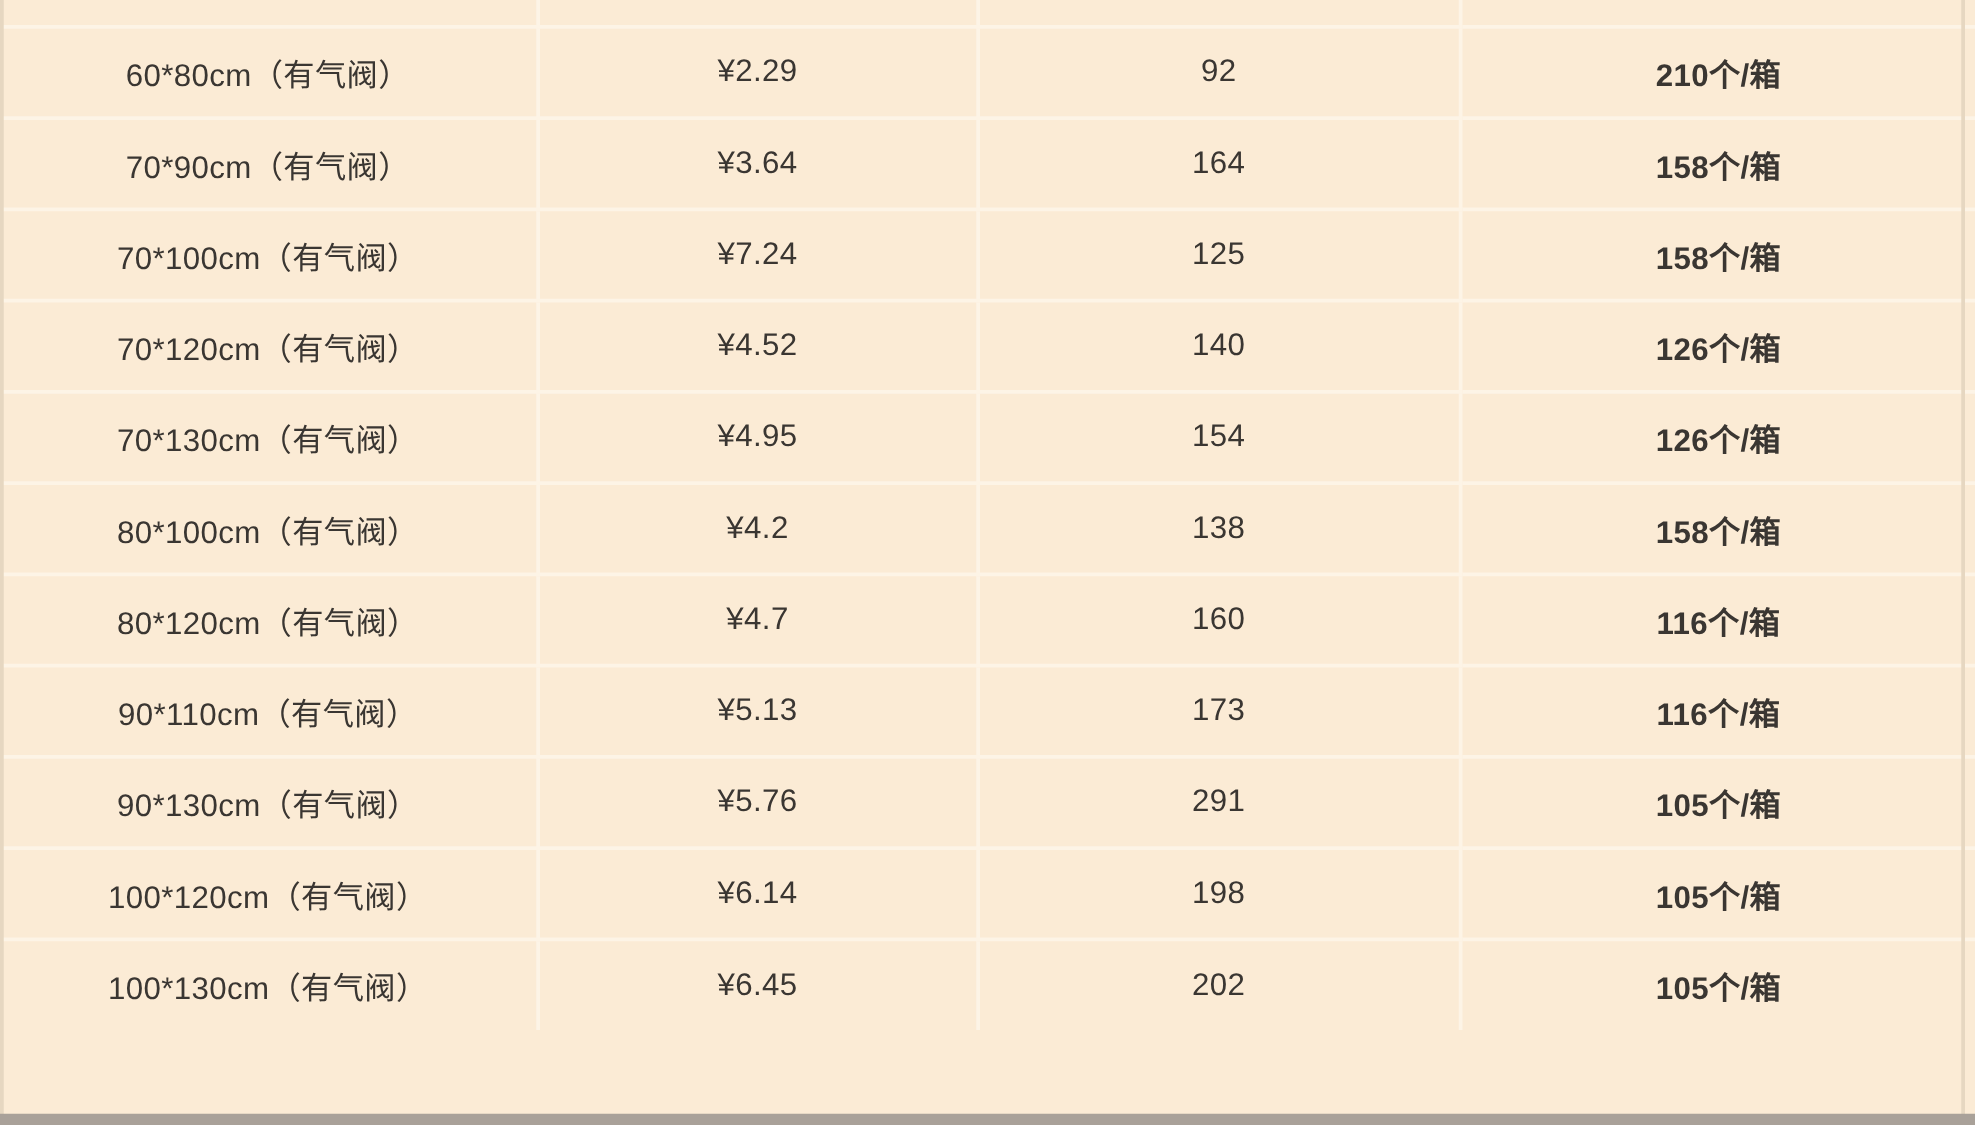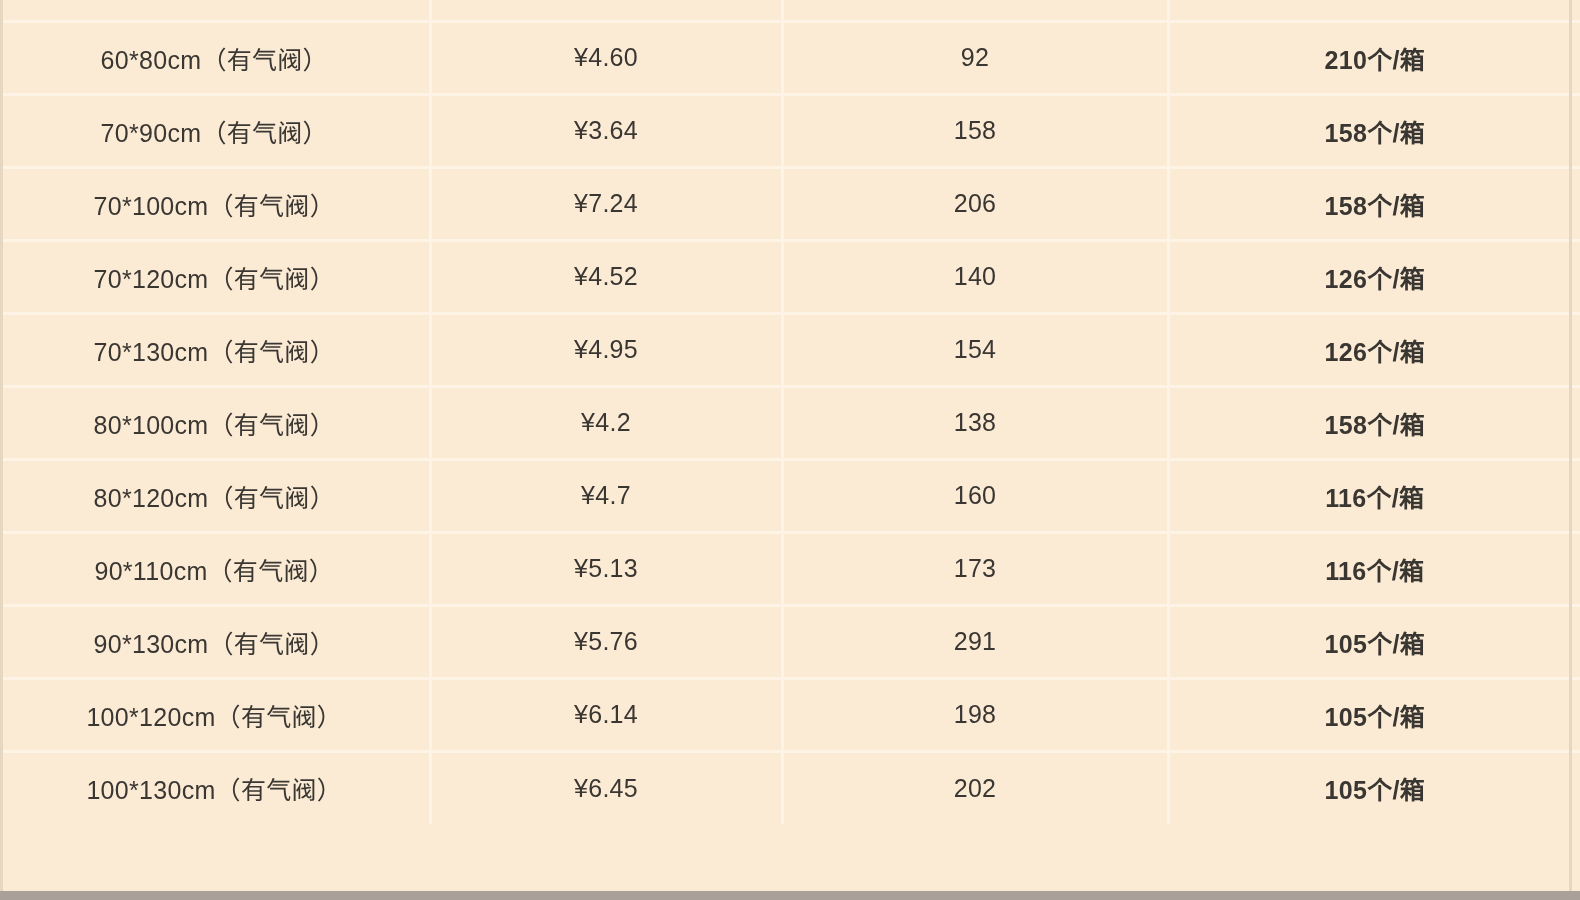--- a/index.html
+++ b/index.html
@@ -113,34 +113,34 @@
     </colgroup>
     <tbody>
         <tr class="cut-row">
           <td></td>
           <td></td>
           <td></td>
           <td class="last-col"></td>
         </tr>
         <tr>
           <td>60*80cm（有气阀）</td>
-          <td>¥4.60</td>
+          <td>¥2.29</td>
           <td>92</td>
           <td class="last-col">210个/箱</td>
         </tr>
         <tr>
           <td>70*90cm（有气阀）</td>
           <td>¥3.64</td>
-          <td>158</td>
+          <td>164</td>
           <td class="last-col">158个/箱</td>
         </tr>
         <tr>
           <td>70*100cm（有气阀）</td>
           <td>¥7.24</td>
-          <td>206</td>
+          <td>125</td>
           <td class="last-col">158个/箱</td>
         </tr>
         <tr>
           <td>70*120cm（有气阀）</td>
           <td>¥4.52</td>
           <td>140</td>
           <td class="last-col">126个/箱</td>
         </tr>
         <tr>
           <td>70*130cm（有气阀）</td>

